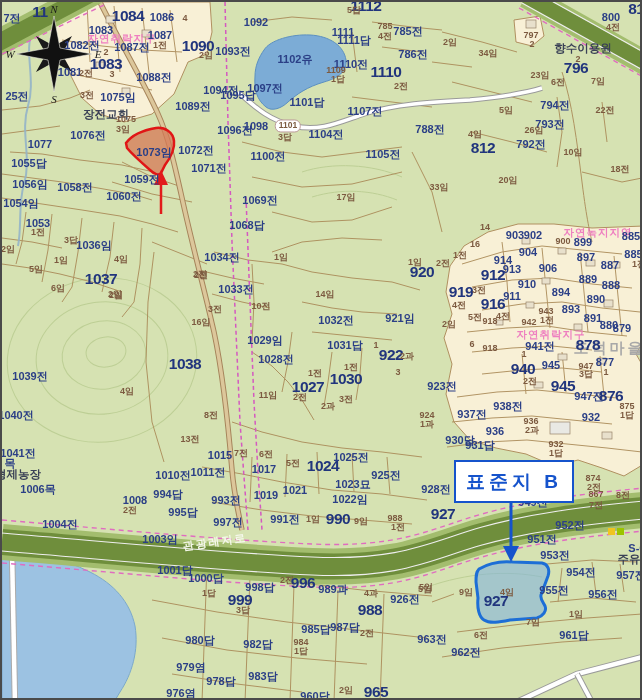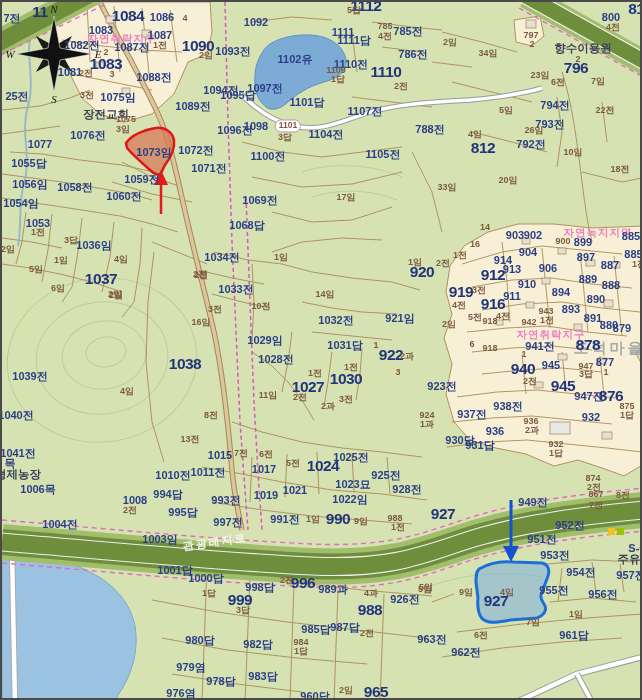--- a/index.html
+++ b/index.html
@@ -346,21 +346,21 @@
       <span class="label sub" style="left: 603px; top: 108px;">22전</span>
       <span class="label sub" style="left: 504px; top: 108px;">5임</span>
       <span class="label md" style="left: 548px; top: 122px;">793전</span>
       <span class="label sub" style="left: 532px; top: 128px;">26임</span>
       <span class="label sub" style="left: 473px; top: 132px;">4임</span>
       <span class="label lg" style="left: 481px; top: 146px;">812</span>
       <span class="label md" style="left: 529px; top: 142px;">792전</span>
       <span class="label sub" style="left: 571px; top: 150px;">10임</span>
       <span class="label sub" style="left: 618px; top: 167px;">18전</span>
       <span class="label sub" style="left: 506px; top: 178px;">20임</span>
-      <span class="label sub" style="left: 437px; top: 185px; margin-left: 8px;">33임</span>
+      <span class="label sub" style="left: 437px; top: 185px;">33임</span>
       <span class="label md" style="left: 220px; top: 255px;">1034전</span>
       <span class="label sub" style="left: 199px; top: 273px;">2전</span>
       <span class="label md" style="left: 234px; top: 287px;">1033전</span>
       <span class="label sub" style="left: 213px; top: 307px;">3전</span>
       <span class="label sub" style="left: 199px; top: 320px;">16임</span>
       <span class="label sub" style="left: 259px; top: 304px;">10전</span>
       <span class="label sub" style="left: 279px; top: 255px;">1임</span>
       <span class="label sub" style="left: 323px; top: 292px;">14임</span>
       <span class="label md" style="left: 334px; top: 318px;">1032전</span>
       <span class="label md" style="left: 398px; top: 316px;">921임</span>
@@ -456,21 +456,21 @@
       <span class="label md" style="left: 506px; top: 404px;">938전</span>
       <span class="label md" style="left: 470px; top: 412px;">937전</span>
       <span class="label sub" style="left: 529px; top: 419px;">936</span>
       <span class="label sub" style="left: 530px; top: 428px;">2과</span>
       <span class="label md" style="left: 589px; top: 415px;">932</span>
       <span class="label md" style="left: 493px; top: 429px;">936</span>
       <span class="label md" style="left: 458px; top: 438px;">930답</span>
       <span class="label md" style="left: 478px; top: 443px;">931답</span>
       <span class="label sub" style="left: 554px; top: 442px;">932</span>
       <span class="label sub" style="left: 554px; top: 451px;">1답</span>
-      <span class="label md" style="left: 405px; top: 487px;">928전</span>
+      <span class="label md" style="left: 434px; top: 487px;">928전</span>
       <span class="label md" style="left: 531px; top: 500px;">949전</span>
       <span class="label lg" style="left: 441px; top: 512px;">927</span>
       <span class="label md" style="left: 568px; top: 523px;">952전</span>
       <span class="label md" style="left: 526px; top: 537px; padding-left: 28px;">951전</span>
       <span class="label sub" style="left: 591px; top: 476px;">874</span>
       <span class="label sub" style="left: 592px; top: 485px;">2전</span>
       <span class="label sub" style="left: 594px; top: 492px;">867</span>
       <span class="label sub" style="left: 621px; top: 493px;">8전</span>
       <span class="label sub" style="left: 594px; top: 503px;">7전</span>
       <span class="label md" style="left: 553px; top: 553px;">953전</span>
@@ -542,13 +542,14 @@
       <span class="label sub" style="left: 299px; top: 649px;">1답</span>
       <span class="label md" style="left: 189px; top: 665px;">979염</span>
       <span class="label md" style="left: 219px; top: 679px;">978답</span>
       <span class="label md" style="left: 261px; top: 674px;">983답</span>
       <span class="label md" style="left: 179px; top: 691px;">976염</span>
       <span class="label md" style="left: 313px; top: 694px;">960답</span>
       <span class="label sub" style="left: 344px; top: 688px;">2임</span>
       <span class="label lg" style="left: 374px; top: 690px;">965</span>
     </div>
 
+  <div id="pyojunji-box" class="callout">표준지 B</div>
 </div>
 
 </body></html>

